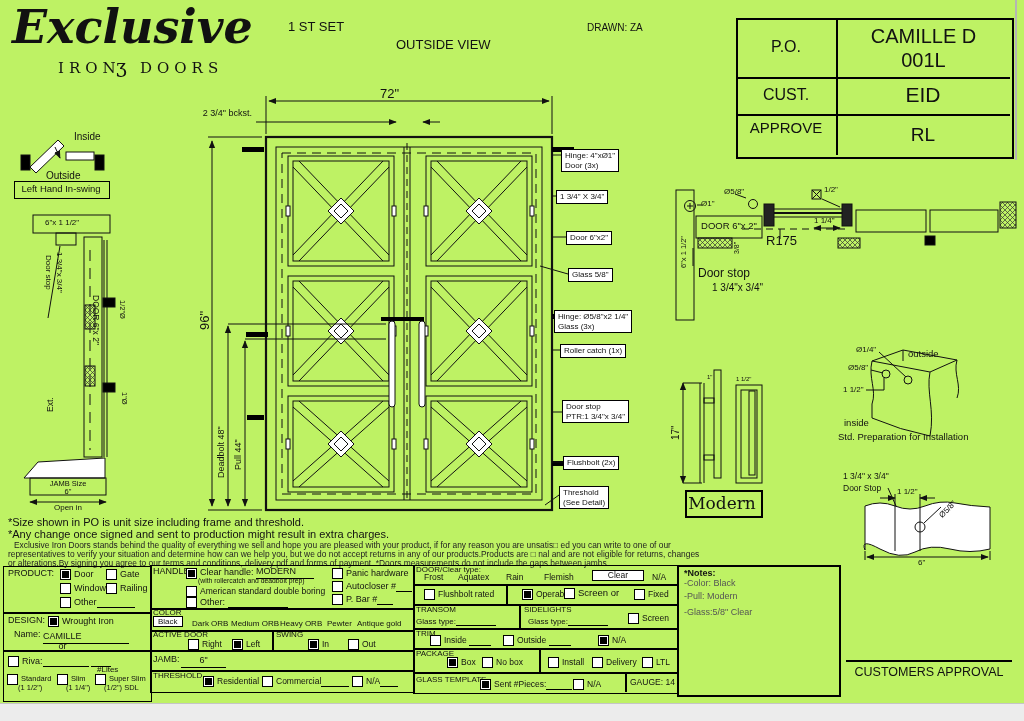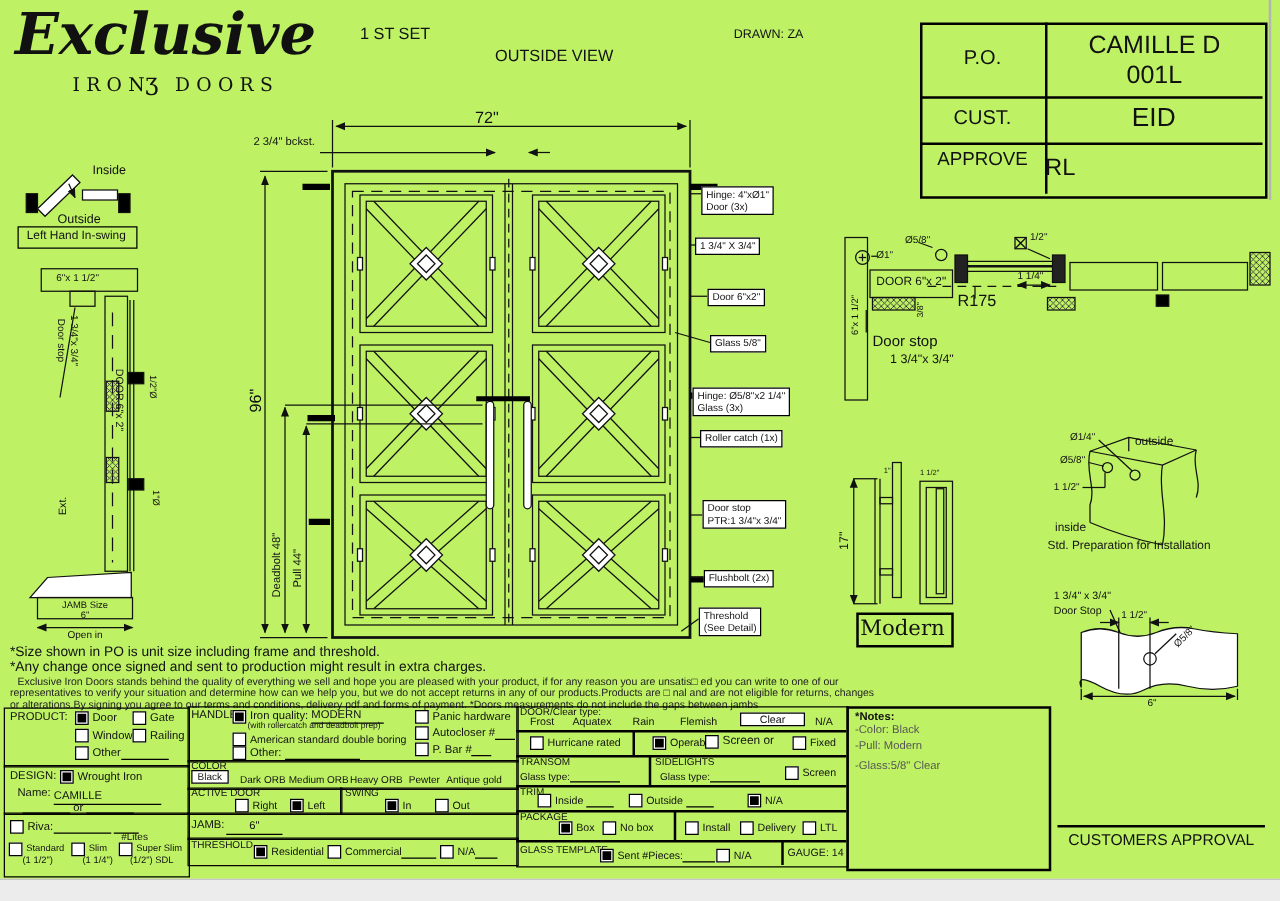--- a/index.html
+++ b/index.html
@@ -256,21 +256,21 @@
 
 <div class="frame" style="left:736px;top:18px;width:274px;height:137px;border-width:2px;"></div>
 <div class="hl" style="left:736px;top:77px;width:274px;"></div>
 <div class="hl" style="left:736px;top:114px;width:274px;"></div>
 <div class="vl" style="left:836px;top:18px;height:137px;"></div>
 <div class="t" style="left:736px;top:38px;width:100px;text-align:center;font-size:16px;">P.O.</div>
 <div class="t" style="left:846px;top:24px;width:155px;text-align:center;font-size:20px;white-space:normal;line-height:1.2;">CAMILLE D 001L</div>
 <div class="t" style="left:736px;top:86px;width:100px;text-align:center;font-size:16px;">CUST.</div>
 <div class="t" style="left:836px;top:83px;width:174px;text-align:center;font-size:21px;">EID</div>
 <div class="t" style="left:736px;top:120px;width:100px;text-align:center;font-size:15px;">APPROVE</div>
-<div class="t" style="left:836px;top:125px;width:174px;font-size:19px;">RL</div>
+<div class="t" style="left:836px;top:125px;width:174px;text-align:center;font-size:19px;">RL</div>
 
 <div class="t" style="left:74px;top:131px;font-size:10px;">Inside</div>
 <div class="t" style="left:46px;top:170px;font-size:10px;">Outside</div>
 <div class="frame" style="left:14px;top:181px;width:94px;height:16px;border-width:1px;"></div>
 <div class="t" style="left:14px;top:184px;width:94px;text-align:center;font-size:9.5px;">Left Hand In-swing</div>
 
 <div class="t" style="left:45px;top:219px;font-size:8px;">6"x 1 1/2"</div>
 <div class="t v2" style="left:100px;top:295px;font-size:8.5px;">DOOR 6"x 2"</div>
 <div class="t v2" style="left:52px;top:255px;font-size:8px;">Door stop</div>
 <div class="t v2" style="left:63px;top:252px;font-size:8px;">1 3/4"x 3/4"</div>
@@ -380,21 +380,21 @@
     </div>
 <div class="t" style="left:66px;top:684px;font-size:7.5px;">(1 1/4")</div>
 <div class="t opt" style="left:95px;top:674px;font-size:7.5px;">
       <span class="cb"></span>
       <span>Super Slim</span>
     </div>
 <div class="t" style="left:104px;top:684px;font-size:7.5px;">(1/2") SDL</div>
 
 <div class="frame" style="left:150px;top:565px;width:263px;height:43px;"></div>
 <div class="t" style="left:153px;top:567px;font-size:9px;">HANDLE</div>
-<div class="t opt" style="left:186px;top:567px;"><span class="cb on"></span><span>Iron quality:</span>&nbsp;<span class="u" style="width:58px;height:11px;">MODERN</span></div>
+<div class="t opt" style="left:186px;top:567px;"><span class="cb on"></span><span>Clear handle:</span>&nbsp;<span class="u" style="width:58px;height:11px;">MODERN</span></div>
 <div class="t" style="left:198px;top:577px;font-size:6.8px;">(with rollercatch and deadbolt prep)</div>
 <div class="t opt" style="left:186px;top:586px;font-size:8.5px;">
       <span class="cb"></span>
       <span>American standard double boring</span>
     </div>
 <div class="t opt" style="left:186px;top:597px;"><span class="cb"></span><span>Other:</span>&nbsp;<span class="u" style="width:60px;"></span></div>
 <div class="t opt" style="left:332px;top:568px;">
       <span class="cb"></span>
       <span>Panic hardware</span>
     </div>
@@ -474,21 +474,21 @@
 <div class="t" style="left:416px;top:566px;font-size:8px;">DOOR/Clear type:</div>
 <div class="t" style="left:424px;top:573px;font-size:8.5px;">Frost</div>
 <div class="t" style="left:458px;top:573px;font-size:8.5px;">Aquatex</div>
 <div class="t" style="left:506px;top:573px;font-size:8.5px;">Rain</div>
 <div class="t" style="left:544px;top:573px;font-size:8.5px;">Flemish</div>
 <div class="t" style="left:592px;top:570px;font-size:8.5px;"><span class="boxed" style="display:inline-block;width:42px;text-align:center;">Clear</span></div>
 <div class="t" style="left:652px;top:573px;font-size:8.5px;">N/A</div>
 
 <div class="t opt" style="left:424px;top:589px;font-size:8.5px;">
       <span class="cb"></span>
-      <span>Hurricane rated</span>
+      <span>Flushbolt rated</span>
     </div>
 <div class="t opt" style="left:522px;top:589px;font-size:8.5px;">
       <span class="cb on"></span>
       <span>Operable</span>
     </div>
 <div class="t opt" style="left:564px;top:588px;font-size:9.5px;">
       <span class="cb"></span>
       <span>Screen or</span>
     </div>
 <div class="t opt" style="left:634px;top:589px;font-size:8.5px;">

